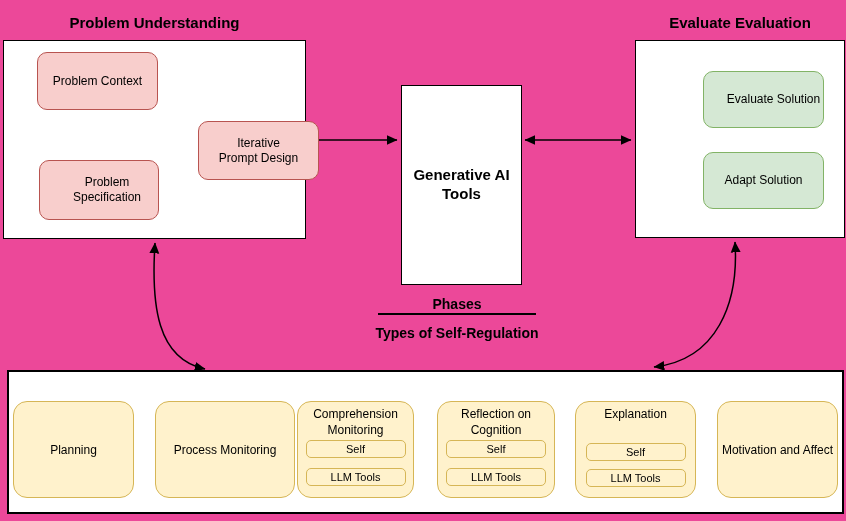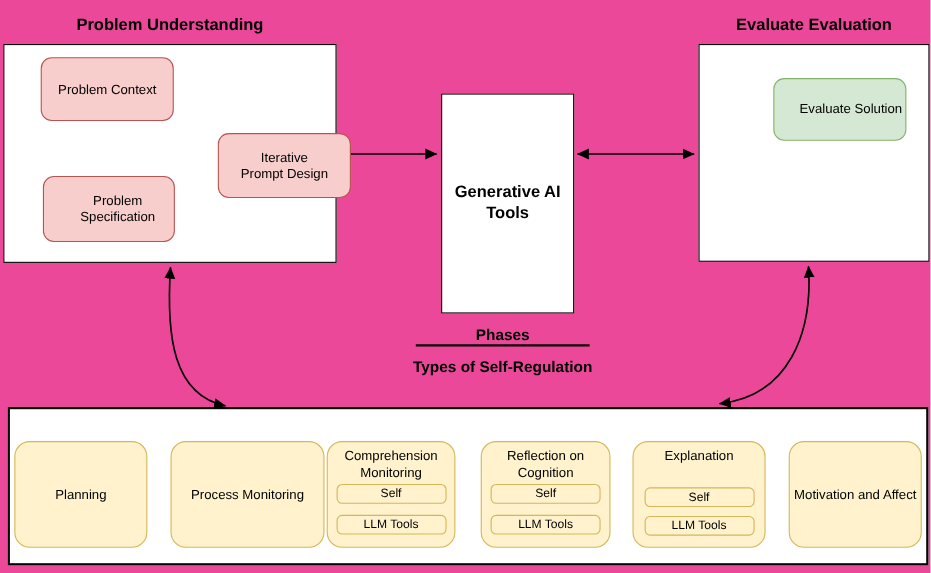--- a/index.html
+++ b/index.html
@@ -153,20 +153,21 @@
 
   <div class="gen-box">Generative AI
 Tools</div>
 
   <div class="section-title" style="left:635px; top:15px; width:210px;">Evaluate Evaluation</div>
 
   <div class="container-box" style="left:635px; top:40px; width:210px; height:198px;"></div>
 
   <div class="node green" style="left:676px; top:71px; width:121px; height:57px;padding-left:20px;">Evaluate Solution</div>
 
+  <div class="node green" style="left:676px; top:152px; width:121px; height:57px;">Adapt Solution</div>
 
   <div class="legend-num" style="left:357px; top:296px; width:200px;text-align:center;">Phases</div>
   <div class="legend-line" style="left:378px; top:313px; width:158px;"></div>
   <div class="legend-den" style="left:337px; top:325px; width:240px;">Types of Self-Regulation</div>
 
   <div class="bottom-container"></div>
 
   <div class="ynode simple" style="left:13px; width:121px;">Planning</div>
 
   <div class="ynode simple" style="left:155px; width:140px;">Process Monitoring</div>

